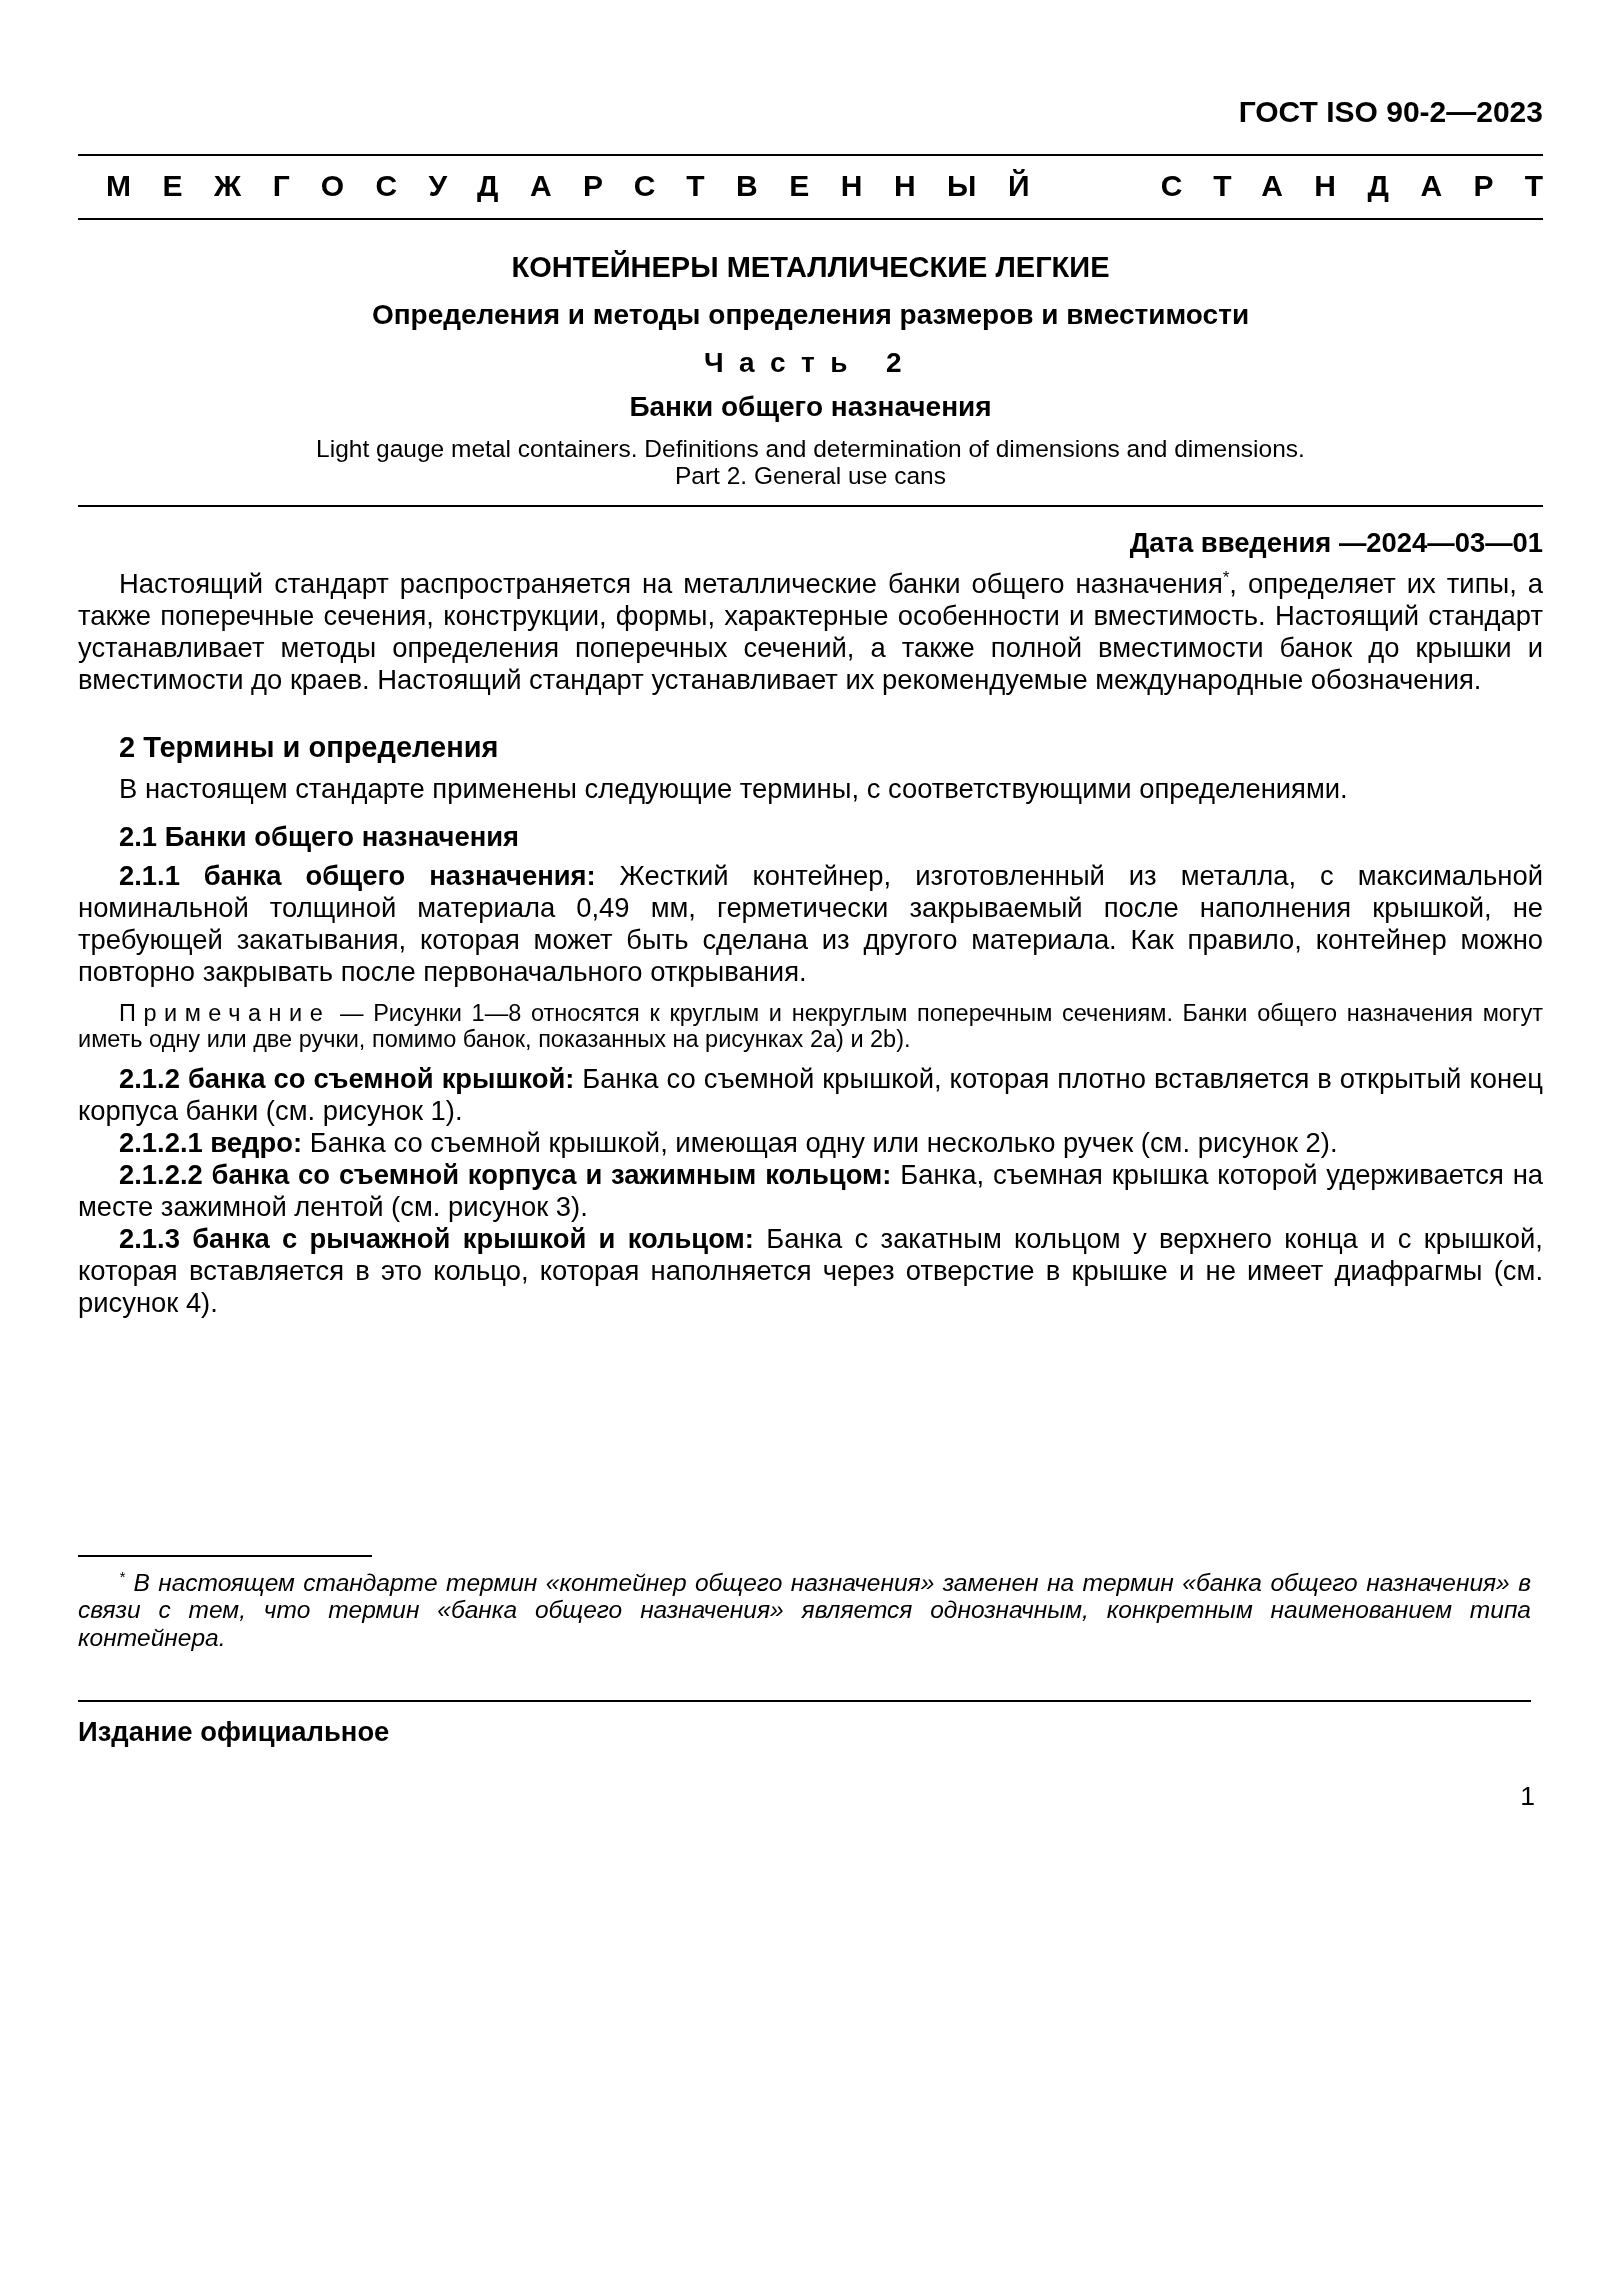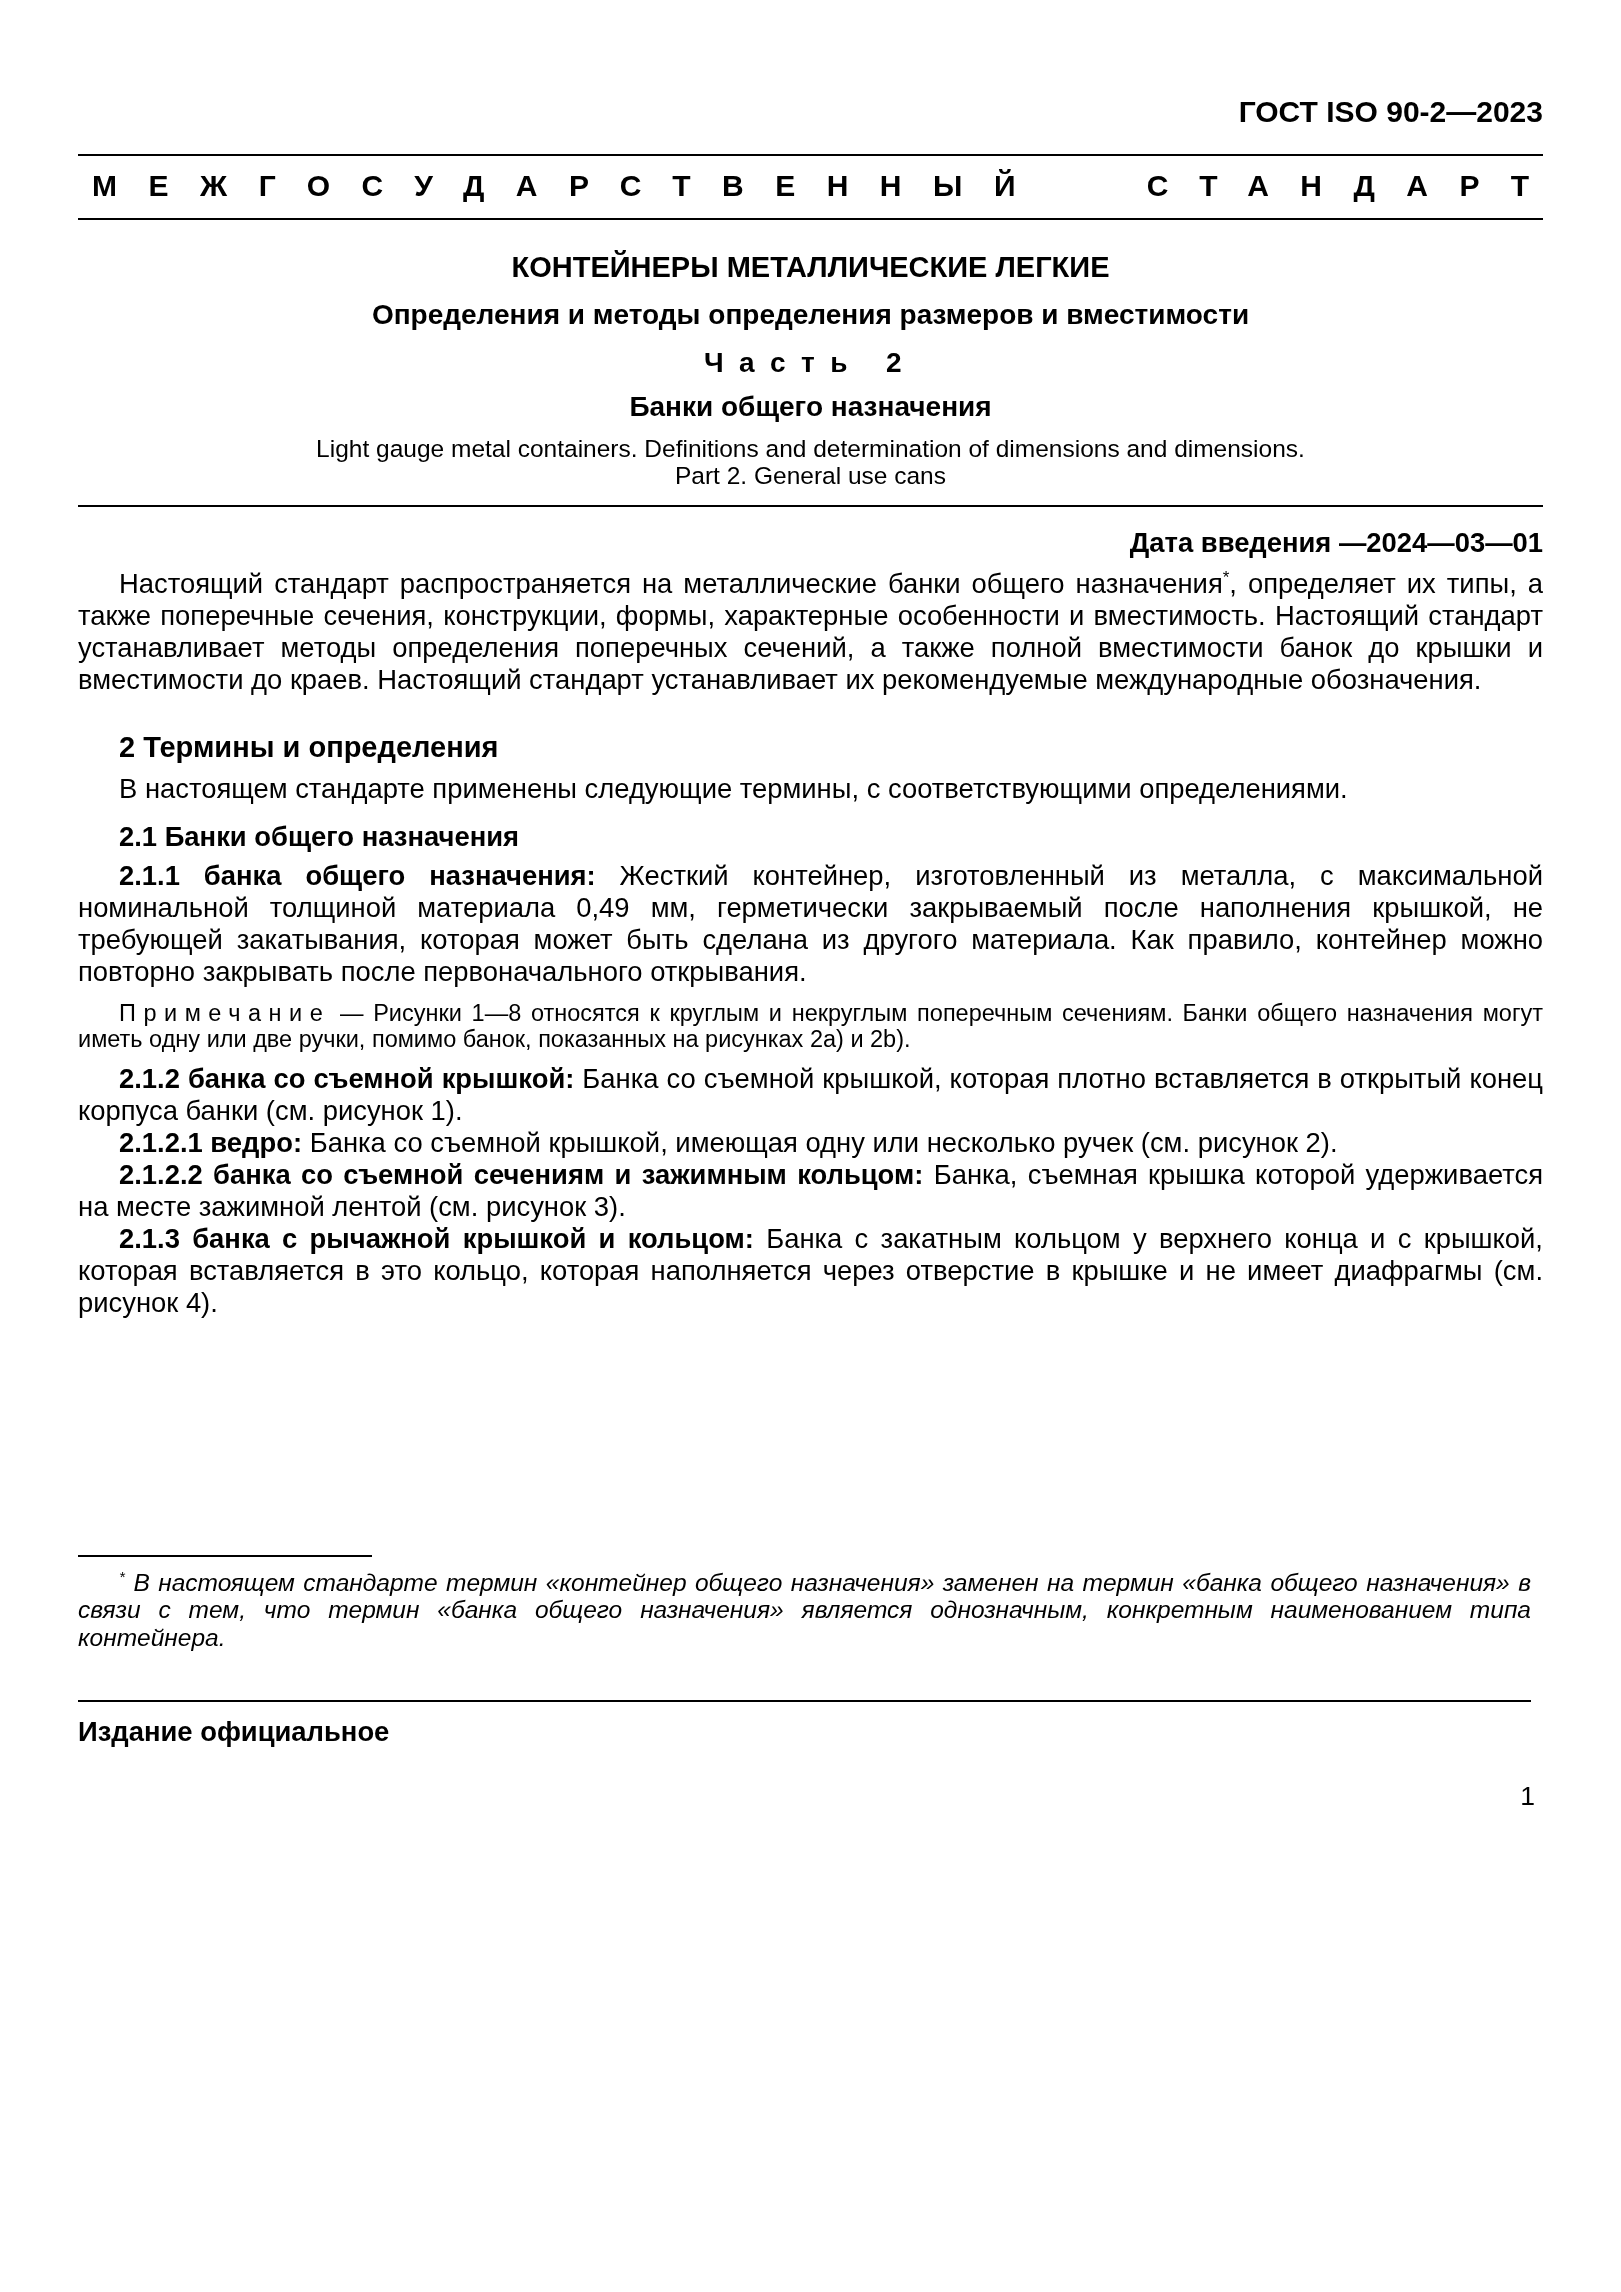--- a/index.html
+++ b/index.html
@@ -7,21 +7,21 @@
   body {
     width:1621px; height:2293px; position:relative; overflow:hidden;
     color:#000; font-family:"Liberation Sans","DejaVu Sans",sans-serif;
   }
   .page { position:absolute; inset:0; padding:96px 78px 0 78px; }
 
   .doc-code { font-size:30px; font-weight:700; text-align:right; line-height:31px; }
 
   .band { margin-top:27.4px; border-top:2px solid #000; border-bottom:2.9px solid #000; padding:12.7px 0 14.7px 0; }
   .band-text {
-    font-size:30px; font-weight:700; text-align:center; white-space:nowrap;
+    font-size:30px; font-weight:700; text-align:right; white-space:nowrap;
     letter-spacing:1.05em; word-spacing:2em; margin-right:-1.05em;
   }
 
   .title-block { margin-top:31px; text-align:center; }
   .title-main  { font-size:29px; font-weight:700; line-height:33px; margin-bottom:15.7px; }
   .title-sub   { font-size:28px; font-weight:700; line-height:32px; margin-bottom:15.7px; }
   .part-label  { font-size:28px; font-weight:700; line-height:32px; letter-spacing:0.55em; margin-bottom:11.8px; }
   .part-title  { font-size:28px; font-weight:700; line-height:32px; margin-bottom:11.8px; }
   .title-en    { font-size:24.5px; line-height:27.4px; }
 
@@ -88,21 +88,21 @@
   <h3 class="sub-heading">2.1 Банки общего назначения</h3>
 
   <p class="para term-first"><span class="bold">2.1.1 банка общего назначения:</span><span> Жесткий контейнер, изготовленный из металла, с максимальной номинальной толщиной материала 0,49 мм, герметически закрываемый после наполнения крышкой, не требующей закатывания, которая может быть сделана из другого материала. Как правило, контейнер можно повторно закрывать после первоначального открывания.</span></p>
 
   <p class="note"><span class="note-label">Примечание</span><span> — Рисунки 1—8 относятся к круглым и некруглым поперечным сечениям. Банки общего назначения могут иметь одну или две ручки, помимо банок, показанных на рисунках 2a) и 2b).</span></p>
 
   <p class="para after-note"><span class="bold">2.1.2 банка со съемной крышкой:</span><span> Банка со съемной крышкой, которая плотно вставляется в открытый конец корпуса банки (см. рисунок 1).</span></p>
 
   <p class="para"><span class="bold">2.1.2.1 ведро:</span><span> Банка со съемной крышкой, имеющая одну или несколько ручек (см. рисунок 2).</span></p>
 
-  <p class="para"><span class="bold">2.1.2.2 банка со съемной сечениям и зажимным кольцом:</span><span> Банка, съемная крышка которой удерживается на месте зажимной лентой (см. рисунок 3).</span></p>
+  <p class="para"><span class="bold">2.1.2.2 банка со съемной корпуса и зажимным кольцом:</span><span> Банка, съемная крышка которой удерживается на месте зажимной лентой (см. рисунок 3).</span></p>
 
   <p class="para"><span class="bold">2.1.3 банка с рычажной крышкой и кольцом:</span><span> Банка с закатным кольцом у верхнего конца и с крышкой, которая вставляется в это кольцо, которая наполняется через отверстие в крышке и не имеет диафрагмы (см. рисунок 4).</span></p>
 
   <div class="footer-block">
     <div class="footnote-rule"></div>
     <p class="footnote"><sup>*</sup><span> В настоящем стандарте термин «контейнер общего назначения» заменен на термин «банка общего назначения» в связи с тем, что термин «банка общего назначения» является однозначным, конкретным наименованием типа контейнера.</span></p>
     <div class="rule footer-full-rule"></div>
     <div class="edition">Издание официальное</div>
   </div>
 

